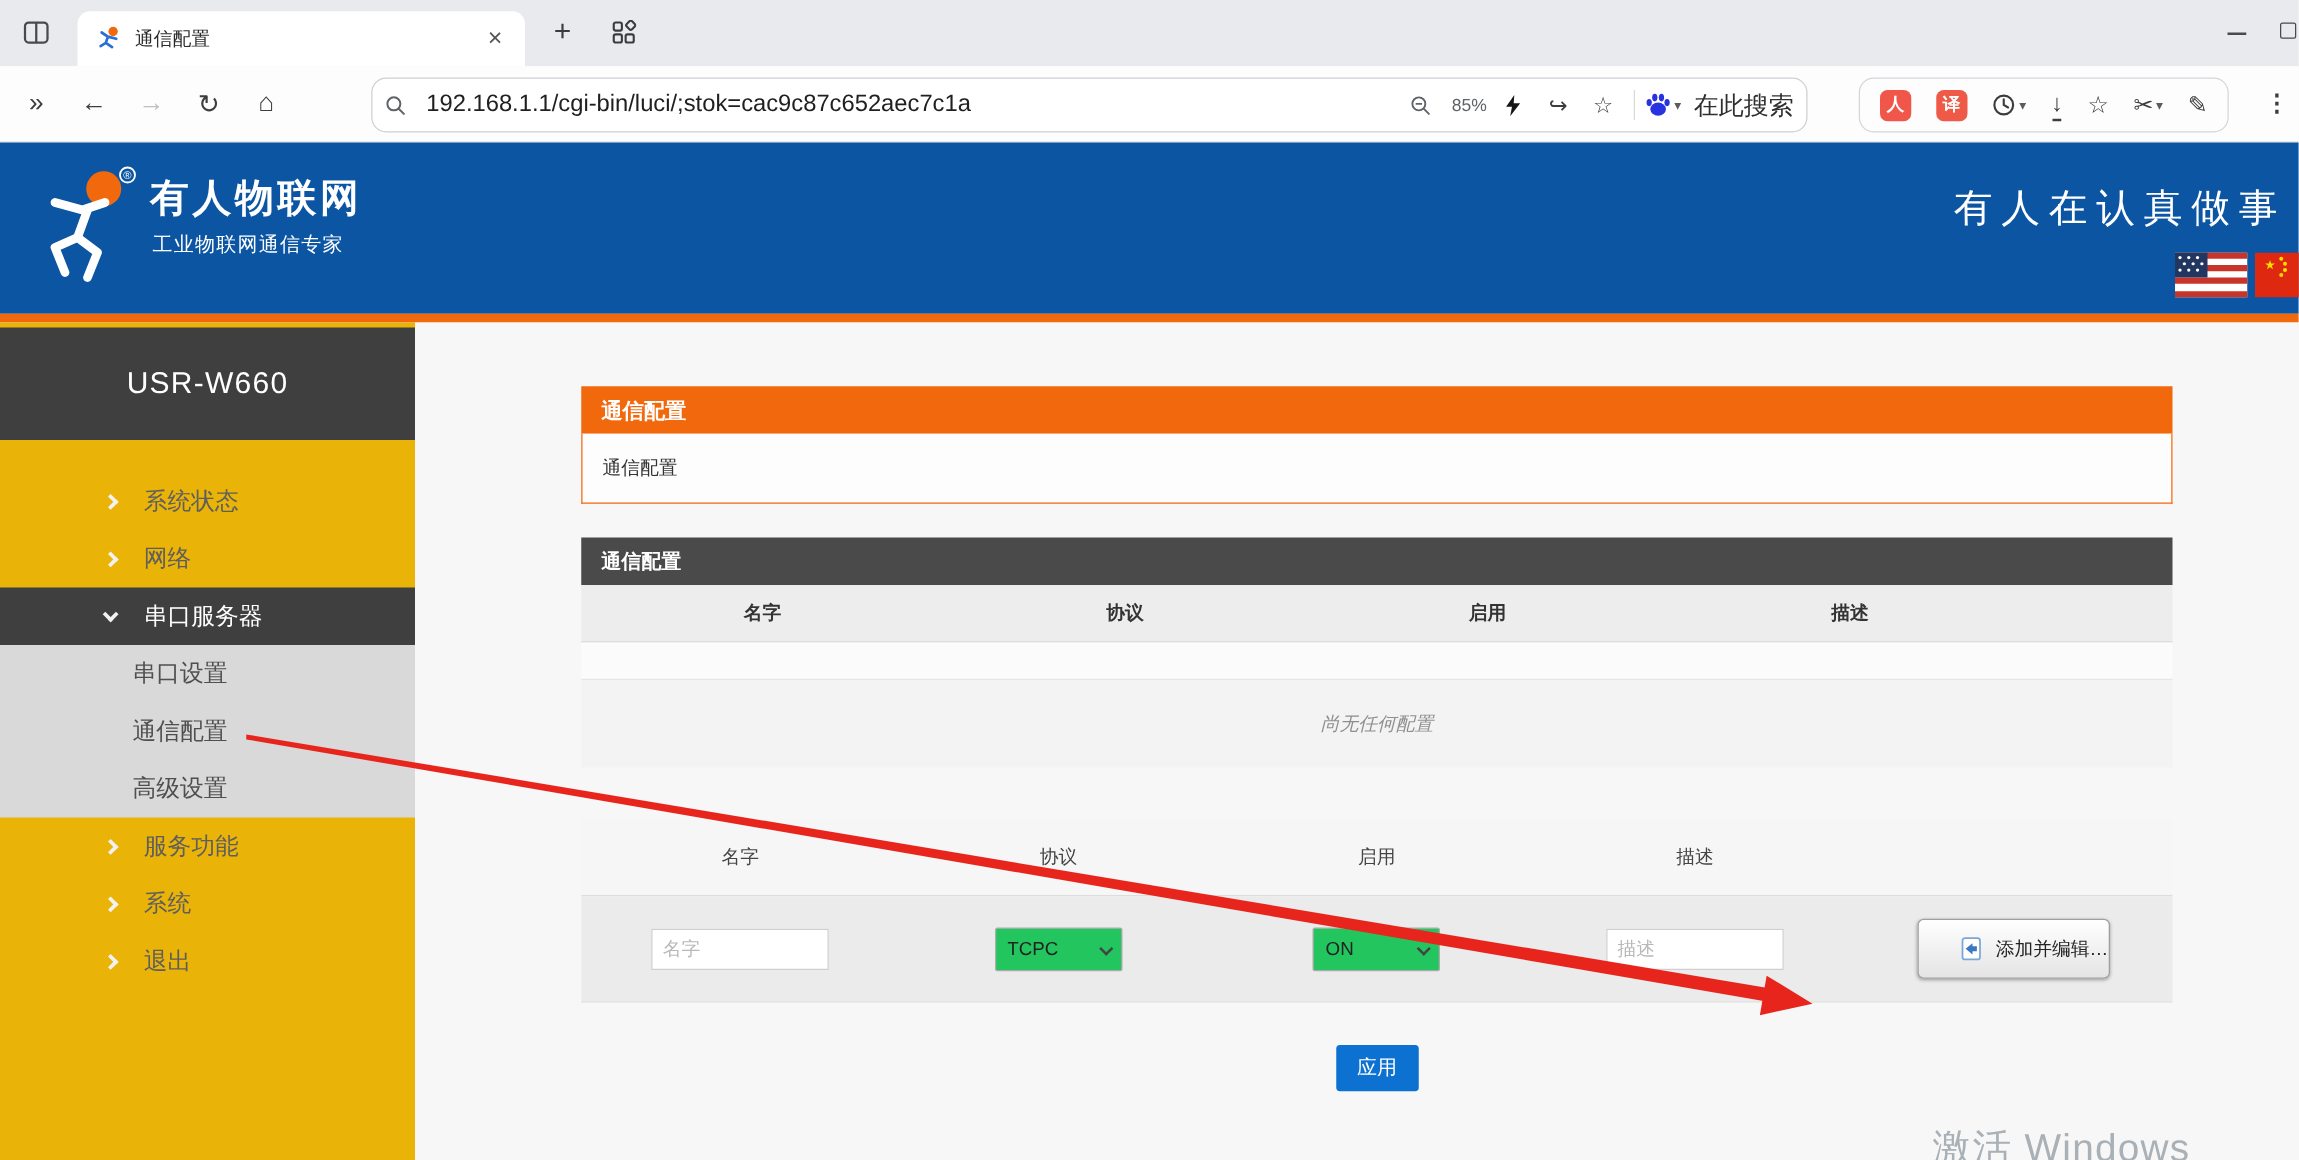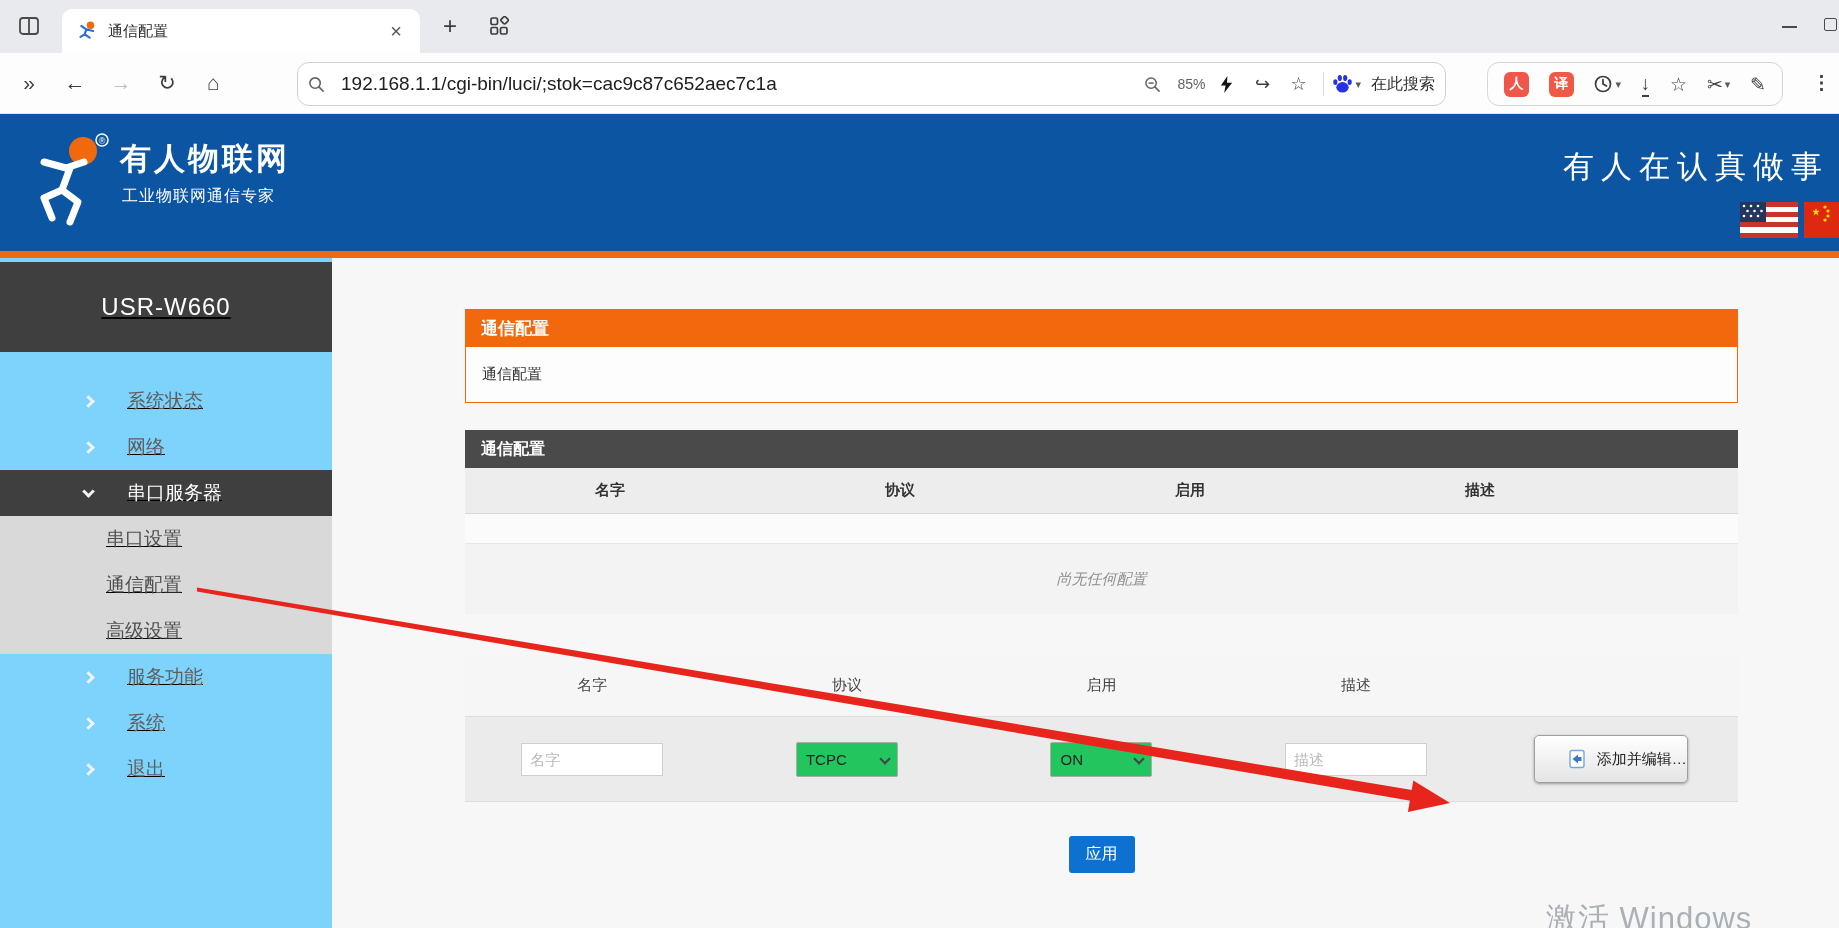--- a/index.html
+++ b/index.html
@@ -23,44 +23,44 @@
   .nav-ic.disabled { color:#c0c0c0; }
   .urlbox { position:absolute; left:297px; top:9px; width:1149px; height:44px; border:1.5px solid #cdd0d4; border-radius:12px; background:#fff; display:flex; align-items:center; padding:0 10px; }
   .url-text { font-size:19px; color:#202020; white-space:nowrap; overflow:hidden; max-width:560px; margin-left:16px; flex:0 1 auto; }
   .url-spacer { flex:1; }
   .pill-ic { width:30px; height:30px; display:flex; align-items:center; justify-content:center; font-size:18px; color:#3c3c3c; margin-left:6px; }
   .zoom-ctl { display:flex; align-items:center; color:#5f6368; }
   .zoom-pct { font-size:14px; color:#5f6368; margin-left:10px; }
   .divider-v { width:1px; height:24px; background:#d9d9d9; margin:0 8px 0 10px; }
   .paw-wrap { display:flex; align-items:center; }
   .caret { font-size:11px; color:#5c5c5c; margin-left:2px; }
-  .search-hint { font-size:16px; color:#2f2f2f; margin-left:10px; white-space:nowrap; }
+  .search-hint { font-size:20px; color:#2f2f2f; margin-left:10px; white-space:nowrap; }
   .extbox { position:absolute; left:1487px; top:9px; width:296px; height:44px; border:1.5px solid #d4d6d9; border-radius:12px; display:flex; align-items:center; justify-content:space-around; padding:0 6px; background:#fdfdfd; }
   .badge { width:25px; height:25px; border-radius:6px; color:#fff; font-size:14px; font-weight:bold; display:flex; align-items:center; justify-content:center; }
   .badge.pdf { background:#f0574a; }
   .badge.tr { background:#ee5a47; }
   .ext-ic { font-size:19px; color:#3c3c3c; display:flex; align-items:center; position:relative; }
   .ext-ic .dl-line { position:absolute; left:1px; right:1px; bottom:-2px; height:2px; background:#3c3c3c; }
   .more-dots { position:absolute; left:1812px; top:18px; font-size:19px; color:#3c3c3c; font-weight:bold; }
 
   
   .brand { position:absolute; left:0; top:114px; width:1839px; height:137px; background:#0b55a3; }
   .logo { position:absolute; left:26px; top:18px; }
   .brand-title { position:absolute; left:120px; top:24px; color:#fff; font-size:31px; font-weight:bold; letter-spacing:3px; }
   .brand-sub { position:absolute; left:122px; top:72px; color:#fff; font-size:16px; letter-spacing:1px; }
   .slogan { position:absolute; right:10px; top:32px; color:#fff; font-size:31px; letter-spacing:7px; white-space:nowrap; }
   .flags { position:absolute; left:1740px; top:88px; display:flex; gap:6px; }
   .orange-strip { position:absolute; left:0; top:251px; width:1839px; height:7px; background:#f2690d; }
 
   
-  .sidebar { position:absolute; left:0; top:258px; width:332px; height:670px; background:#7dd3fc;text-decoration:underline; }
+  .sidebar { position:absolute; left:0; top:258px; width:332px; height:670px; background:#eab308; }
   .device { margin-top:4px; height:90px; background:#3f3f3f; color:#fff; font-size:24px; letter-spacing:1px; display:flex; align-items:center; justify-content:center; }
   .menu { padding-top:26px; }
   .mitem { height:46px; display:flex; align-items:center; padding-left:84px; font-size:19px; color:#5e5e5e; cursor:pointer; }
-  .mitem .lbl { margin-left:34px; }
+  .mitem .lbl { margin-left:22px; }
   .mitem.active { background:#3f3f3f; color:#fff; }
   .chev { width:9px; height:9px; border-right:3px solid #f2f2f2; border-bottom:3px solid #f2f2f2; transform:rotate(-45deg); flex:0 0 auto; }
   .chev.down { transform:rotate(45deg); margin-top:-4px; }
   .submenu { background:#d9d9d9; }
   .sitem { height:46px; display:flex; align-items:center; padding-left:106px; font-size:19px; color:#4f4f4f; cursor:pointer; }
 
   
   .content { position:absolute; left:332px; top:258px; width:1507px; height:670px; background:#f7f7f7; }
   .wrap { margin:51px 0 0 133px; width:1273px; }
   .sec-orange-bar { height:38px; background:#f2690d; color:#fff; font-size:17px; font-weight:bold; display:flex; align-items:center; padding-left:16px; }

